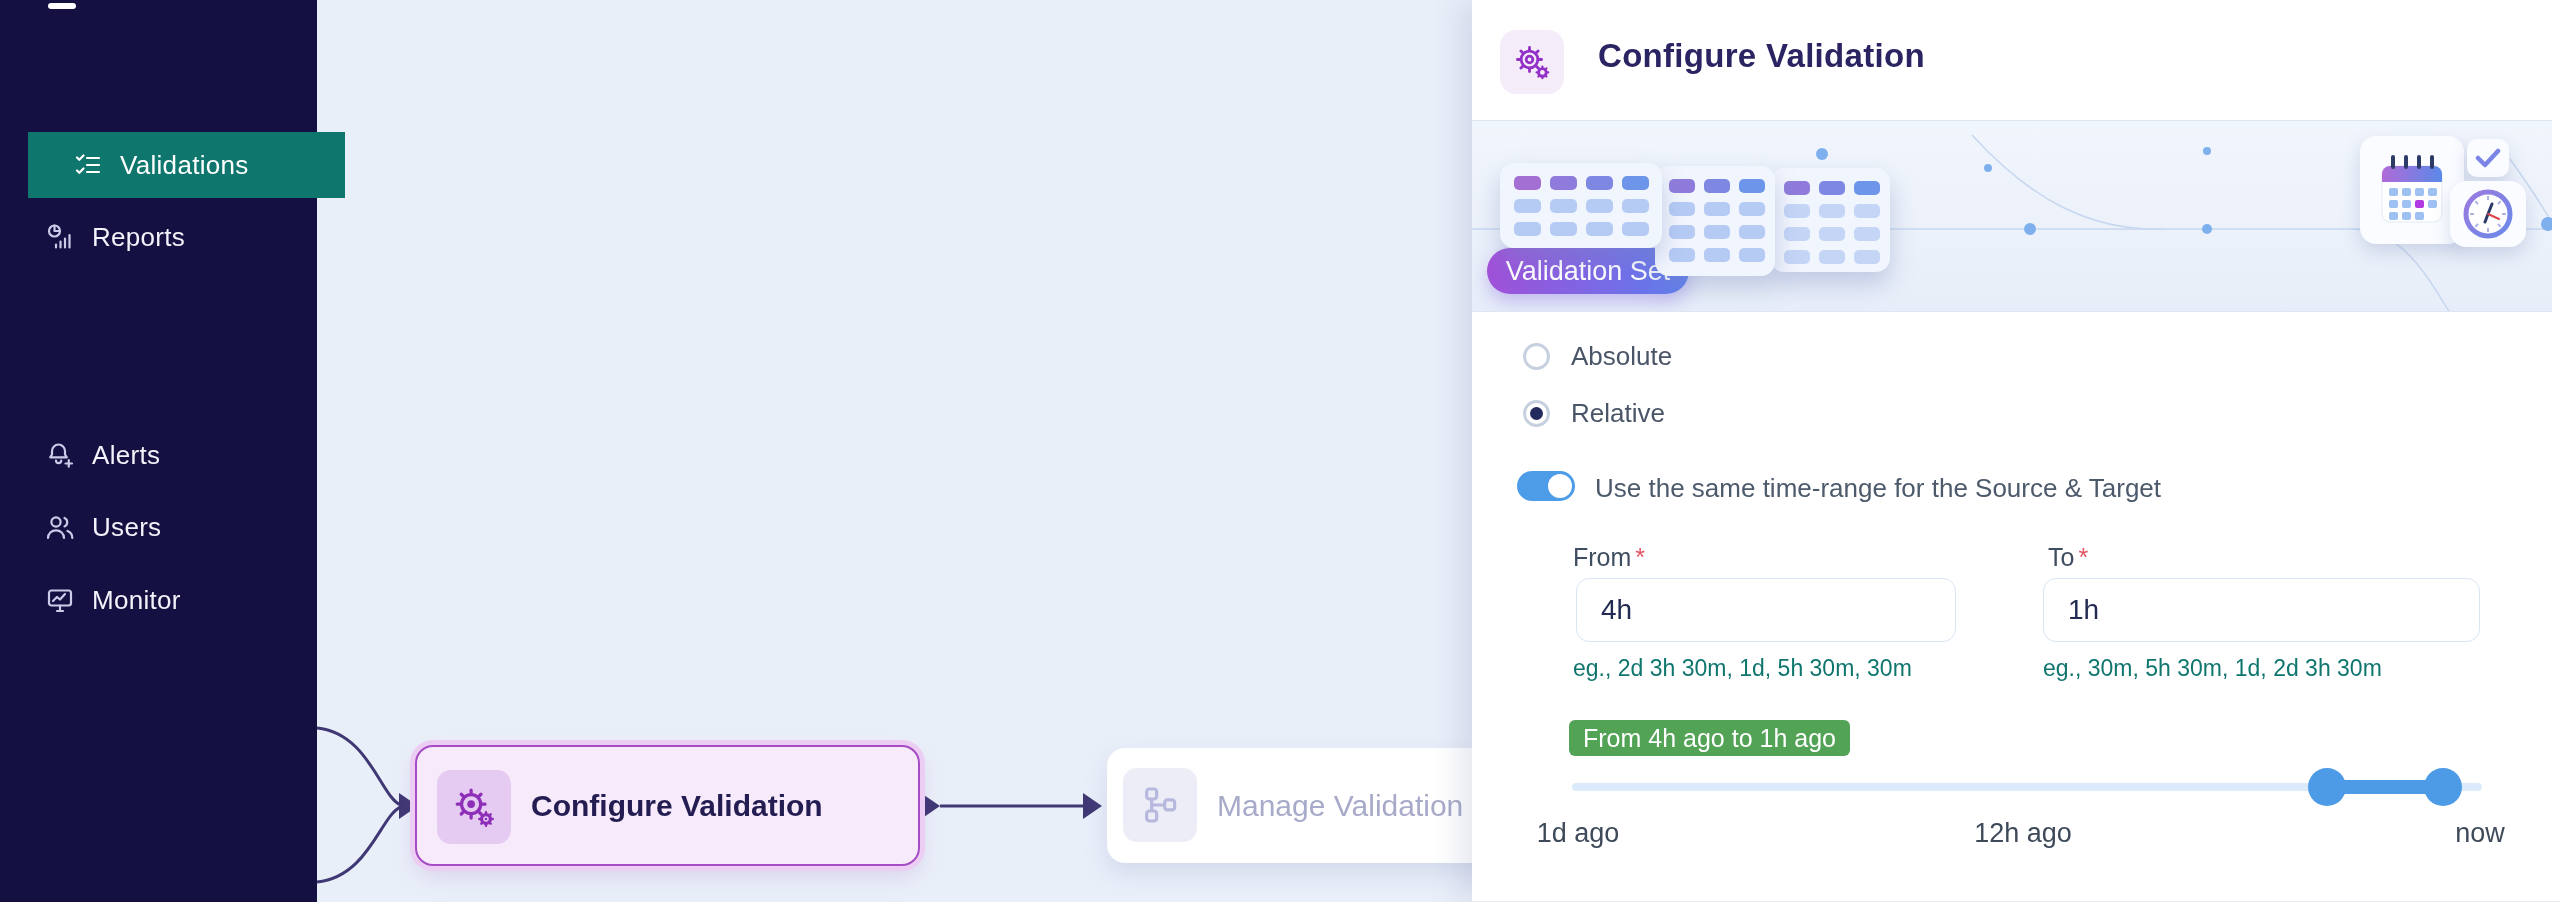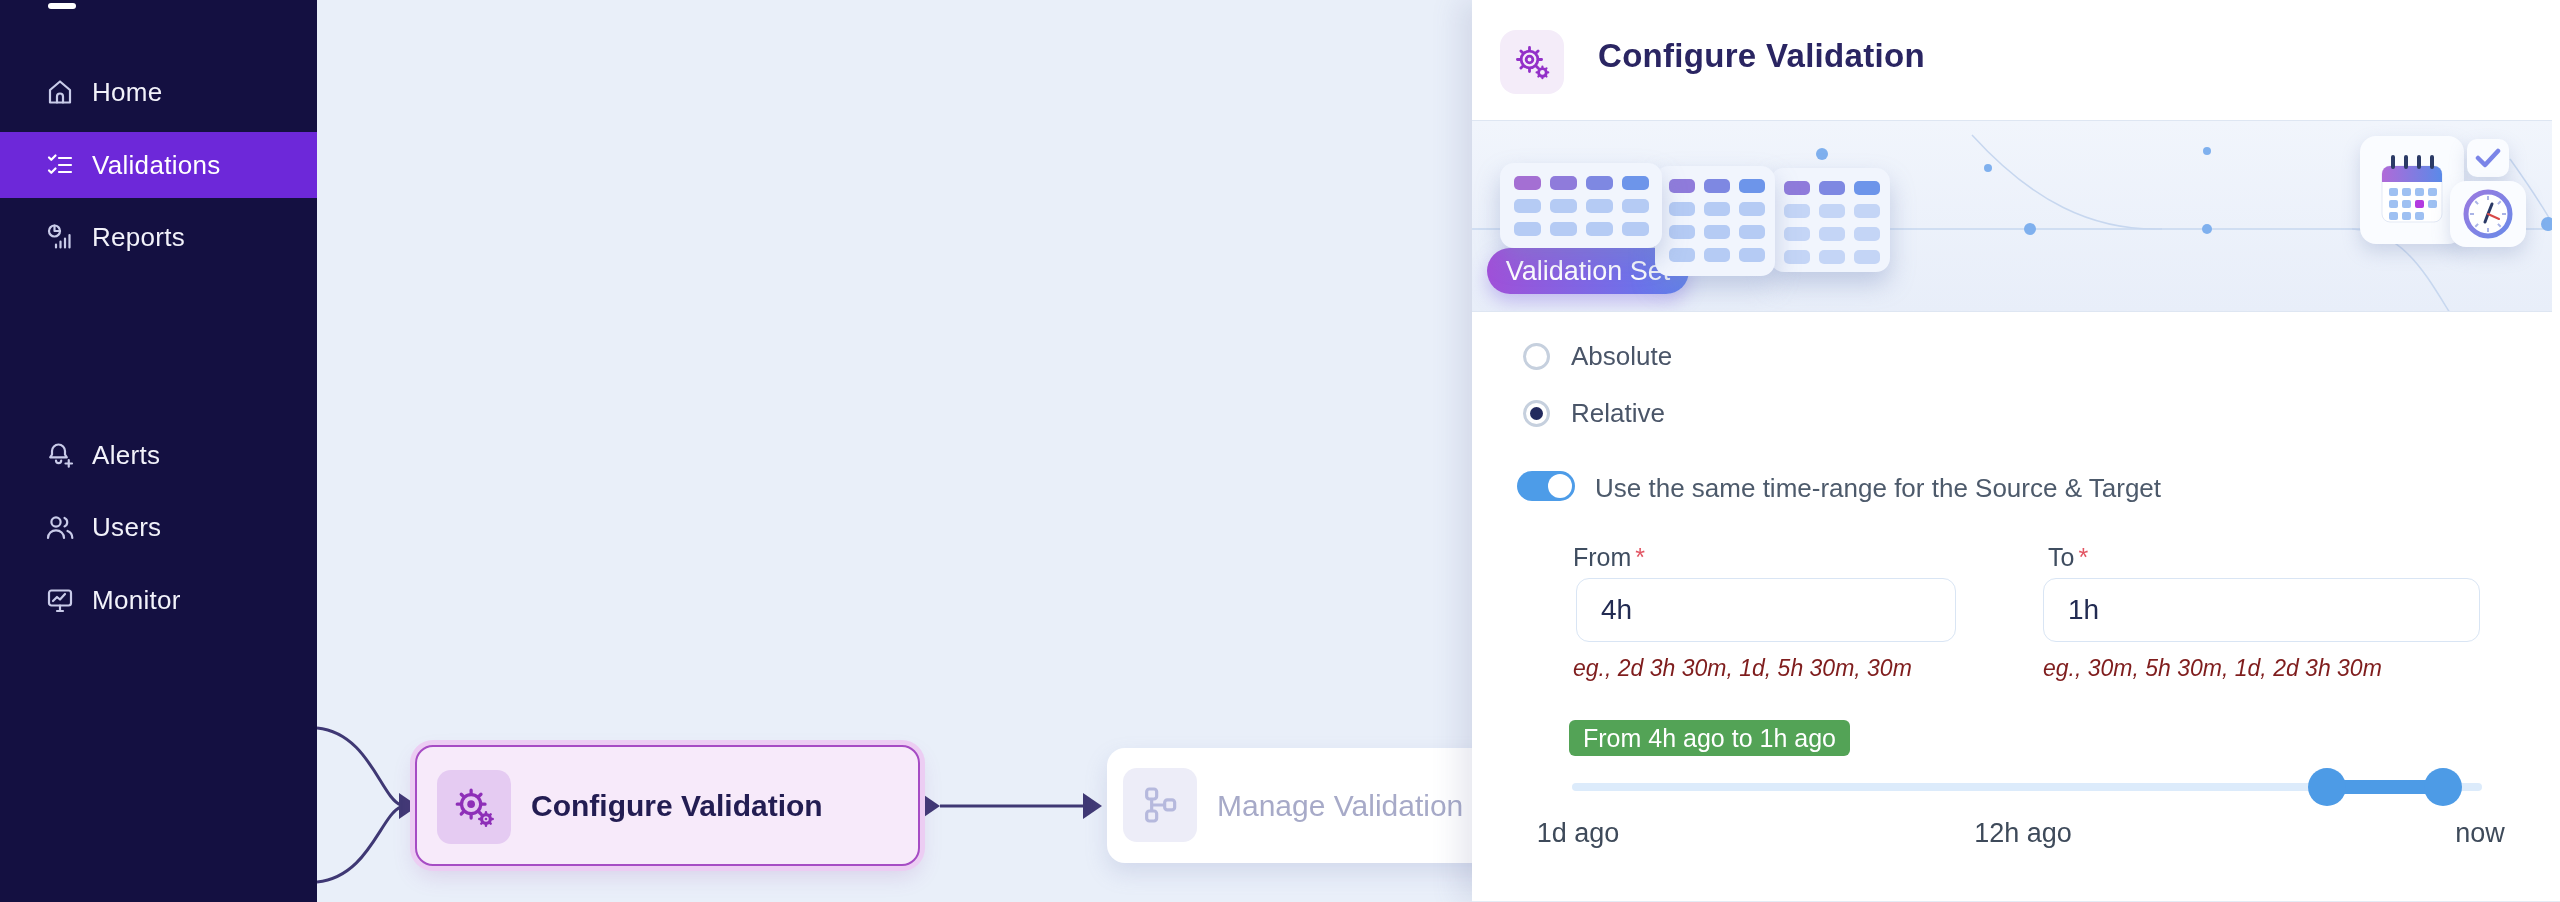--- a/index.html
+++ b/index.html
@@ -4,21 +4,21 @@
 <style>
   * { margin:0; padding:0; box-sizing:border-box; }
   html,body { width:2560px; height:902px; overflow:hidden; background:#fff;
     font-family:"Liberation Sans", sans-serif; }
   .abs { position:absolute; }
 
   
   .sidebar { position:absolute; left:0; top:0; width:317px; height:902px; background:#141041; z-index:30; }
   .collapse-dash { position:absolute; left:48px; top:3px; width:28px; height:6px; background:#ffffff; border-radius:3px; }
   .side-item { position:absolute; left:0; width:317px; height:66px; display:flex; align-items:center; cursor:pointer; }
-  .side-item.active { background:#6d28d9; }
+  .side-item.active { background:#0f766e;margin-left:28px; }
   .side-item .ic { position:absolute; left:44px; width:32px; height:32px; display:flex; align-items:center; justify-content:center; }
   .side-item svg { stroke:#c9cbe9; fill:none; stroke-width:2.2; stroke-linecap:round; stroke-linejoin:round; }
   .side-item.active svg { stroke:#ffffff; }
   .side-item .lbl { position:absolute; left:92px; color:#f2f2fa; font-size:26px; font-weight:500; letter-spacing:.3px; }
   .side-item.active .lbl { color:#ffffff; }
 
   
   .canvas { position:absolute; left:317px; top:0; width:1155px; height:902px; background:#e9eff9; overflow:hidden; z-index:10; }
   .edges { position:absolute; left:0; top:0; }
   .node { position:absolute; border-radius:18px; display:flex; align-items:center; }
@@ -63,43 +63,34 @@
     display:flex; align-items:center; justify-content:center; }
   .radio.checked .dot { width:13px; height:13px; border-radius:50%; background:#232a5e; }
   .radio-lbl { margin-left:21px; font-size:26px; color:#4a5568; }
   .toggle { position:absolute; left:45px; top:471px; width:58px; height:30px; border-radius:15px; background:#4d9ce8; cursor:pointer; }
   .toggle .knob { position:absolute; right:3px; top:3px; width:24px; height:24px; border-radius:50%; background:#fff; }
   .toggle-lbl { position:absolute; left:123px; top:473px; font-size:26px; color:#4d5a6b; }
   .fld-lbl { position:absolute; top:543px; font-size:25px; color:#3f4d60; }
   .req { color:#e25563; margin-left:4px; }
   .tinput { position:absolute; top:578px; height:64px; border:1.5px solid #d9e5f4; border-radius:13px; background:#fff;
     font-family:"Liberation Sans",sans-serif; font-size:28px; color:#222b52; padding:0 24px; outline:none; }
-  .hint { position:absolute; top:655px; font-size:23px; color:#7f1d1d;font-style:italic; }
+  .hint { position:absolute; top:655px; font-size:23px; color:#0f766e; }
   .badge-green { position:absolute; left:97px; top:720px; height:36px; padding:0 14px; background:#53a356; border-radius:6px;
     color:#fff; font-size:25px; display:flex; align-items:center; }
   .slider-track { position:absolute; left:100px; top:783px; width:910px; height:8px; border-radius:4px; background:#dcebfb; }
   .slider-active { position:absolute; left:855px; top:780px; width:116px; height:14px; background:#4d9be6; cursor:pointer; }
   .handle { position:absolute; top:768px; width:38px; height:38px; border-radius:50%; background:#4d9be6; cursor:pointer; }
   .tick { position:absolute; top:818px; font-size:27px; color:#3e4a5a; transform:translateX(-50%); white-space:nowrap; }
 </style>
 </head>
 <body>
 
 <div class="sidebar">
   <div class="collapse-dash"></div>
 
-  <div class="side-item" style="top:59px">
-    <span class="ic">
-        <svg width="30" height="30" viewBox="0 0 30 30">
-          <path d="M5 13 L15 4.5 L25 13 V25.5 H5 Z"></path>
-          <path d="M12 25.5 v-6 a3 3 0 0 1 6 0 v6"></path>
-        </svg>
-      </span>
-    <span class="lbl">Home</span>
-  </div>
   <div class="side-item active" style="top:132px">
     <span class="ic">
         <svg width="30" height="30" viewBox="0 0 30 30">
           <path d="M14 8 H26 M14 15 H26 M14 22 H26"></path>
           <path d="M4 7.5 l2.3 2.3 L10.5 5.5"></path>
           <path d="M4 20.5 l2.3 2.3 L10.5 18.5"></path>
         </svg>
       </span>
     <span class="lbl">Validations</span>
   </div>

